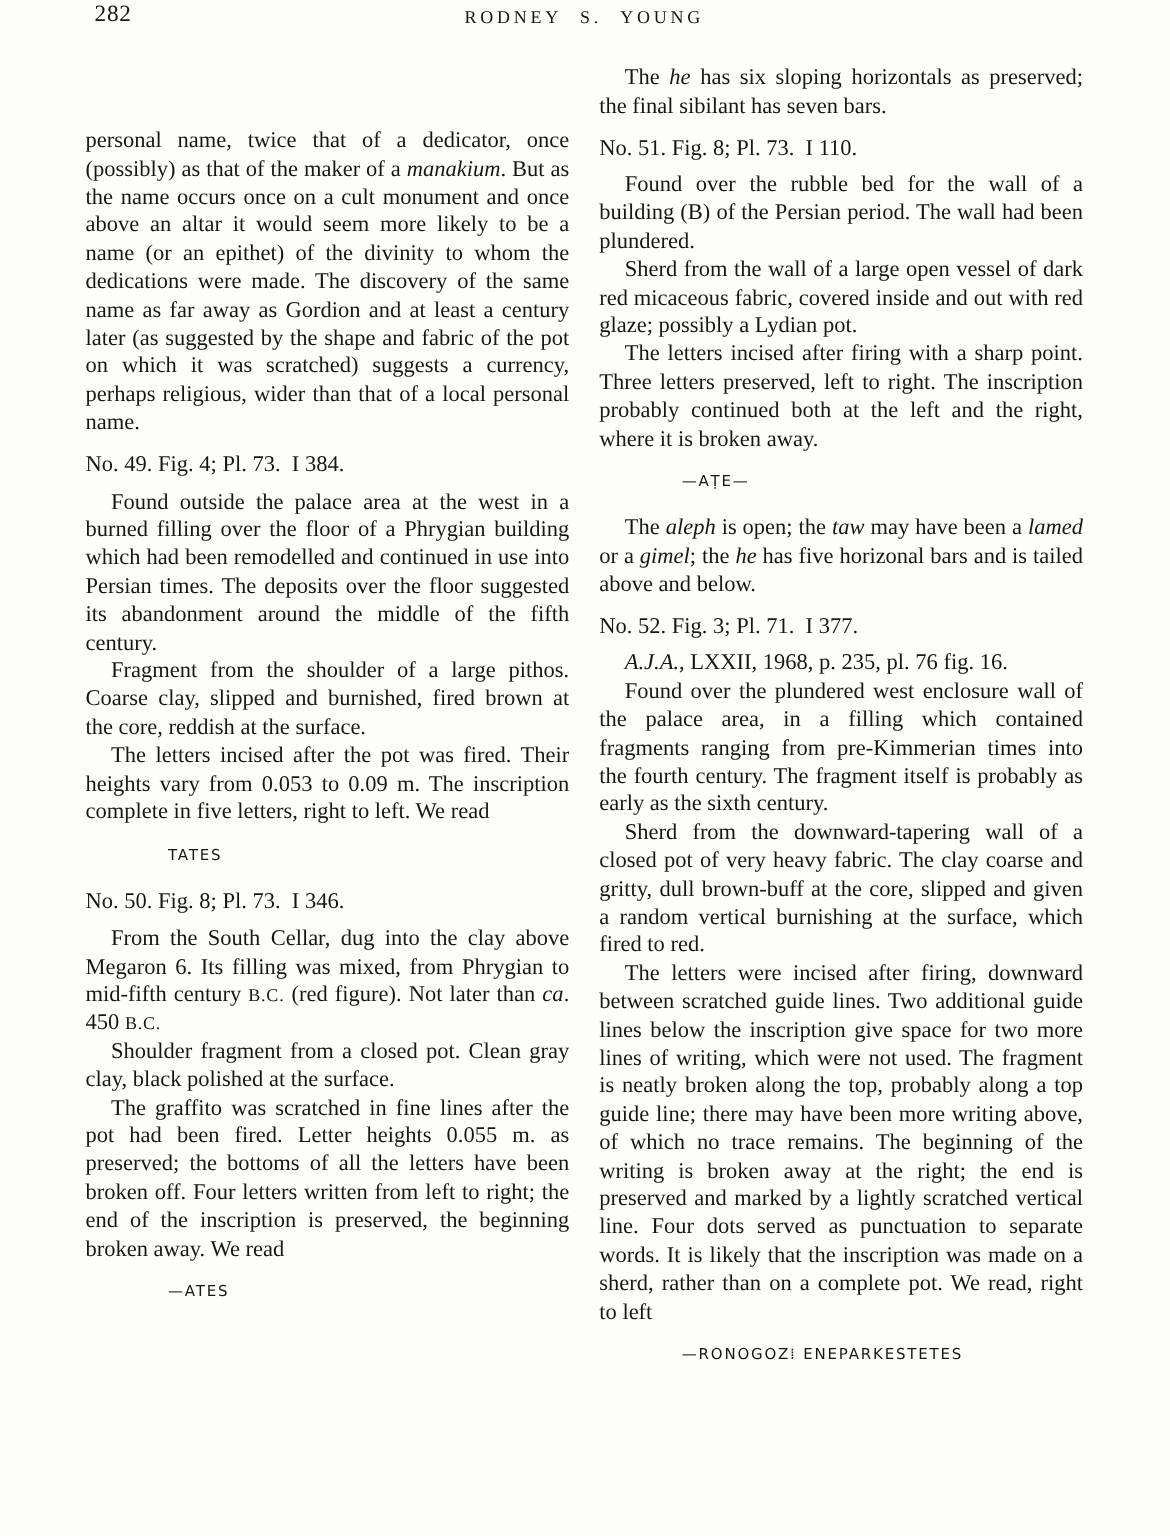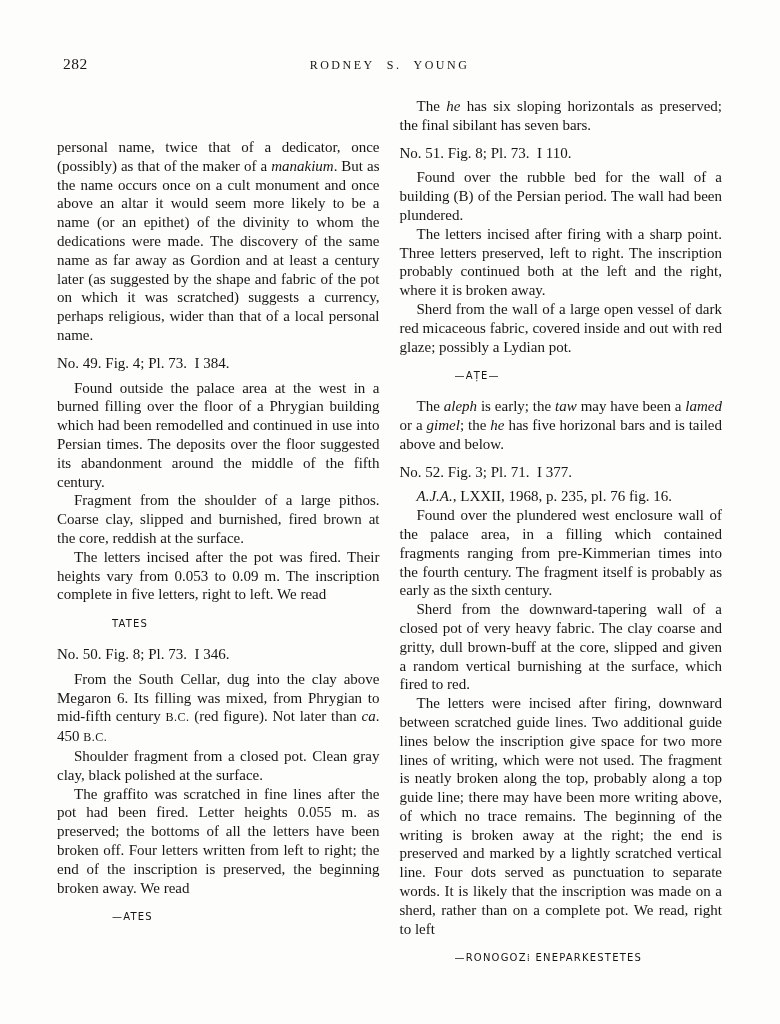--- a/index.html
+++ b/index.html
@@ -11,21 +11,20 @@
     height: 1024px;
     overflow: hidden;
     background: #fdfdfc;
     color: #181612;
     font-family: "Liberation Serif", serif;
   }
   .page {
     position: relative;
     width: 780px;
     height: 967px;
-    padding-top: 54px;
     box-sizing: border-box;
   }
   header.page-header {
     position: relative;
     height: 22px;
     margin: 0 58px 0 57px;
     text-align: center;
   }
   .page-number {
     position: absolute;
@@ -93,24 +92,24 @@
         <p class="entry-head"><span>No. </span><span class="b">50</span><span>. Fig. 8; Pl. 73. &nbsp;I 346.</span></p>
         <p class="para indent"><span>From the South Cellar, dug into the clay above Megaron 6. Its filling was mixed, from Phrygian to mid-fifth century </span><span class="sc">B.C.</span><span> (red figure). Not later than </span><span class="i">ca</span><span>. 450 </span><span class="sc">B.C.</span></p>
         <p class="para indent"><span>Shoulder fragment from a closed pot. Clean gray clay, black polished at the surface.</span></p>
         <p class="para indent"><span>The graffito was scratched in fine lines after the pot had been fired. Letter heights 0.055 m. as preserved; the bottoms of all the letters have been broken off. Four letters written from left to right; the end of the inscription is preserved, the beginning broken away. We read</span></p>
         <p class="inscription">—ATES</p>
       </div>
     <div class="col" id="col-right">
         <p class="para indent"><span>The </span><span class="i">he</span><span> has six sloping horizontals as preserved; the final sibilant has seven bars.</span></p>
         <p class="entry-head"><span>No. </span><span class="b">51</span><span>. Fig. 8; Pl. 73. &nbsp;I 110.</span></p>
         <p class="para indent"><span>Found over the rubble bed for the wall of a building (B) of the Persian period. The wall had been plundered.</span></p>
+        <p class="para indent"><span>Sherd from the wall of a large open vessel of dark red micaceous fabric, covered inside and out with red glaze; possibly a Lydian pot.</span></p>
         <p class="para indent"><span>The letters incised after firing with a sharp point. Three letters preserved, left to right. The inscription probably continued both at the left and the right, where it is broken away.</span></p>
-        <p class="para indent"><span>Sherd from the wall of a large open vessel of dark red micaceous fabric, covered inside and out with red glaze; possibly a Lydian pot.</span></p>
         <p class="inscription">—AṬE—</p>
-        <p class="para indent"><span>The </span><span class="i">aleph</span><span> is early; the </span><span class="i">taw</span><span> may have been a </span><span class="i">lamed</span><span> or a </span><span class="i">gimel</span><span>; the </span><span class="i">he</span><span> has five horizonal bars and is tailed above and below.</span></p>
+        <p class="para indent"><span>The </span><span class="i">aleph</span><span> is open; the </span><span class="i">taw</span><span> may have been a </span><span class="i">lamed</span><span> or a </span><span class="i">gimel</span><span>; the </span><span class="i">he</span><span> has five horizonal bars and is tailed above and below.</span></p>
         <p class="entry-head"><span>No. </span><span class="b">52</span><span>. Fig. 3; Pl. 71. &nbsp;I 377.</span></p>
         <p class="para indent"><span class="i">A.J.A.</span><span>, LXXII, 1968, p. 235, pl. 76 fig. 16.</span></p>
         <p class="para indent"><span>Found over the plundered west enclosure wall of the palace area, in a filling which contained fragments ranging from pre-Kimmerian times into the fourth century. The fragment itself is probably as early as the sixth century.</span></p>
         <p class="para indent"><span>Sherd from the downward-tapering wall of a closed pot of very heavy fabric. The clay coarse and gritty, dull brown-buff at the core, slipped and given a random vertical burnishing at the surface, which fired to red.</span></p>
         <p class="para indent"><span>The letters were incised after firing, downward between scratched guide lines. Two additional guide lines below the inscription give space for two more lines of writing, which were not used. The fragment is neatly broken along the top, probably along a top guide line; there may have been more writing above, of which no trace remains. The beginning of the writing is broken away at the right; the end is preserved and marked by a lightly scratched vertical line. Four dots served as punctuation to separate words. It is likely that the inscription was made on a sherd, rather than on a complete pot. We read, right to left</span></p>
         <p class="inscription">—RONOGOZ⁞ ENEPARKESTETES</p>
       </div>
   </div>
 </div>
 

